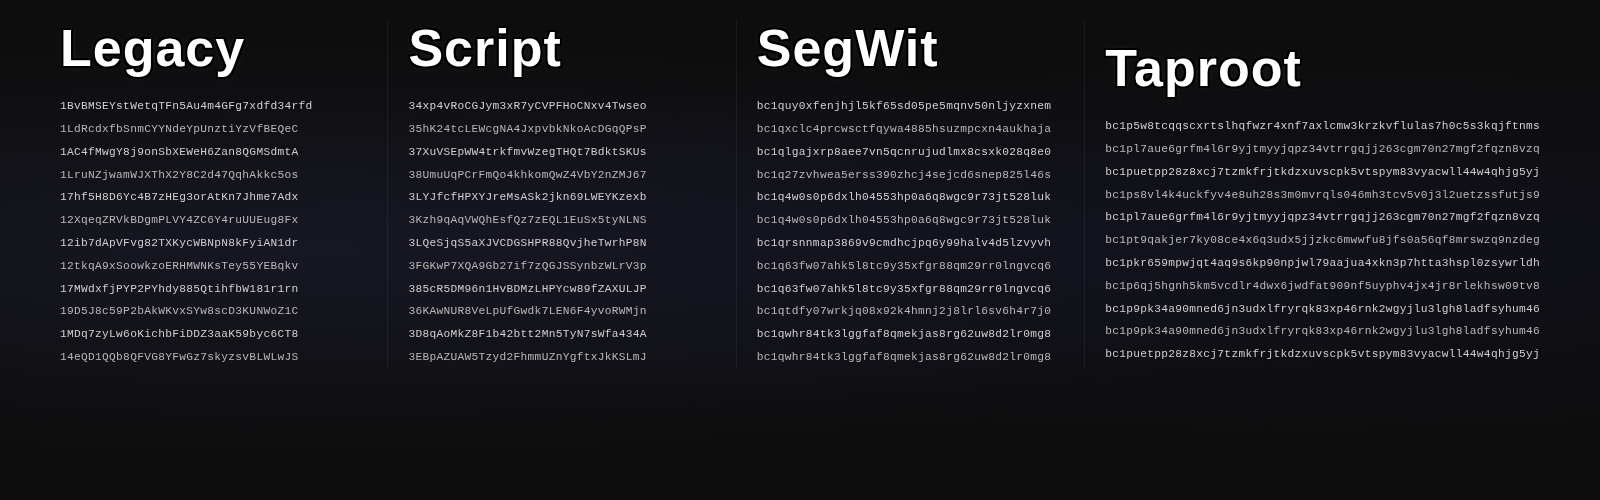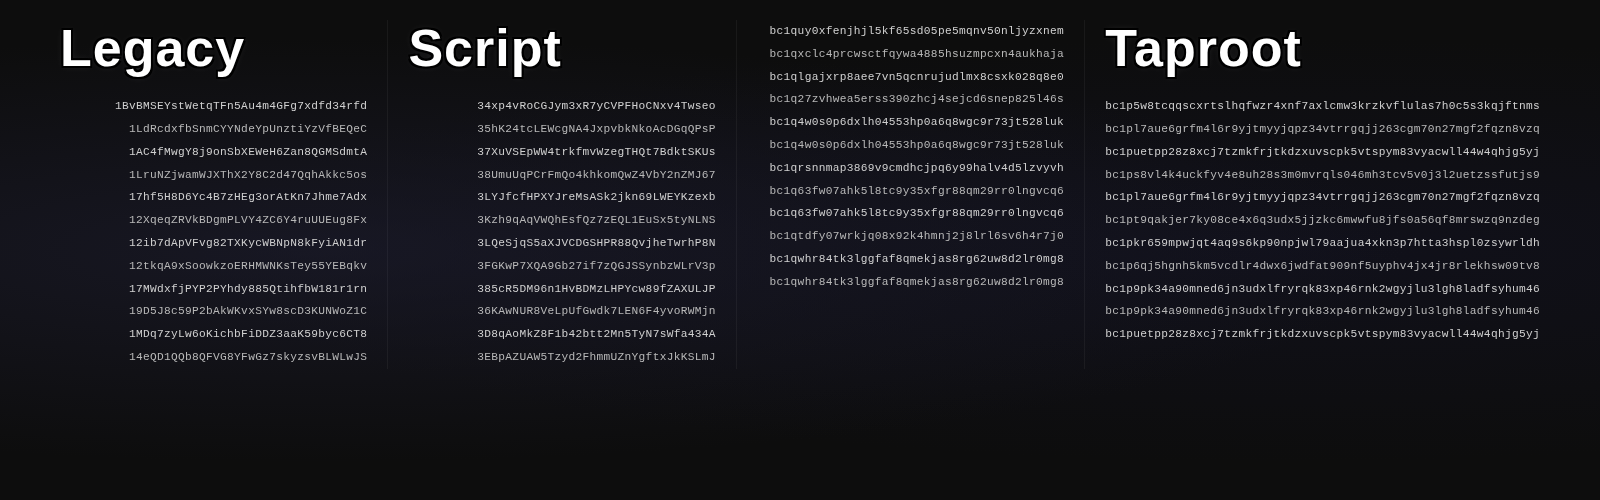--- a/index.html
+++ b/index.html
@@ -24,41 +24,41 @@
       width: 1600px;
     }
 
     .column {
       padding: 0 20px;
       border-right: 1px solid rgba(255,255,255,0.05);
     }
 
     .column:last-child {
       border-right: none;
+      margin-top: 20px;
     }
 
     .column-header {
       font-size: 52px;
       font-weight: 900;
       font-family: Arial Black, sans-serif;
       color: #ffffff;
       text-shadow:
         -2px -2px 0 #000,
          2px -2px 0 #000,
         -2px  2px 0 #000,
          2px  2px 0 #000,
          0    0   8px rgba(255,255,255,0.1);
       letter-spacing: 1px;
       margin-bottom: 18px;
       line-height: 1.1;
     }
 
     .address-list {
       list-style: none;
-      text-align: right;
     }
 
     .address-item {
       font-size: 11.2px;
       color: #cccccc;
       padding: 3px 0;
       letter-spacing: 0.3px;
       white-space: nowrap;
       overflow: hidden;
       text-overflow: ellipsis;
@@ -105,20 +105,21 @@
         <li class="address-item">3Kzh9qAqVWQhEsfQz7zEQL1EuSx5tyNLNS</li>
         <li class="address-item">3LQeSjqS5aXJVCDGSHPR88QvjheTwrhP8N</li>
         <li class="address-item">3FGKwP7XQA9Gb27if7zQGJSSynbzWLrV3p</li>
         <li class="address-item">385cR5DM96n1HvBDMzLHPYcw89fZAXULJP</li>
         <li class="address-item">36KAwNUR8VeLpUfGwdk7LEN6F4yvoRWMjn</li>
         <li class="address-item">3D8qAoMkZ8F1b42btt2Mn5TyN7sWfa434A</li>
         <li class="address-item">3EBpAZUAW5Tzyd2FhmmUZnYgftxJkKSLmJ</li>
       </ul>
     </div>
     <div class="column">
+      <div class="column-header">SegWit</div>
       <ul class="address-list">
         <li class="address-item">bc1quy0xfenjhjl5kf65sd05pe5mqnv50nljyzxnem</li>
         <li class="address-item">bc1qxclc4prcwsctfqywa4885hsuzmpcxn4aukhaja</li>
         <li class="address-item">bc1qlgajxrp8aee7vn5qcnrujudlmx8csxk028q8e0</li>
         <li class="address-item">bc1q27zvhwea5erss390zhcj4sejcd6snep825l46s</li>
         <li class="address-item">bc1q4w0s0p6dxlh04553hp0a6q8wgc9r73jt528luk</li>
         <li class="address-item">bc1q4w0s0p6dxlh04553hp0a6q8wgc9r73jt528luk</li>
         <li class="address-item">bc1qrsnnmap3869v9cmdhcjpq6y99halv4d5lzvyvh</li>
         <li class="address-item">bc1q63fw07ahk5l8tc9y35xfgr88qm29rr0lngvcq6</li>
         <li class="address-item">bc1q63fw07ahk5l8tc9y35xfgr88qm29rr0lngvcq6</li>

